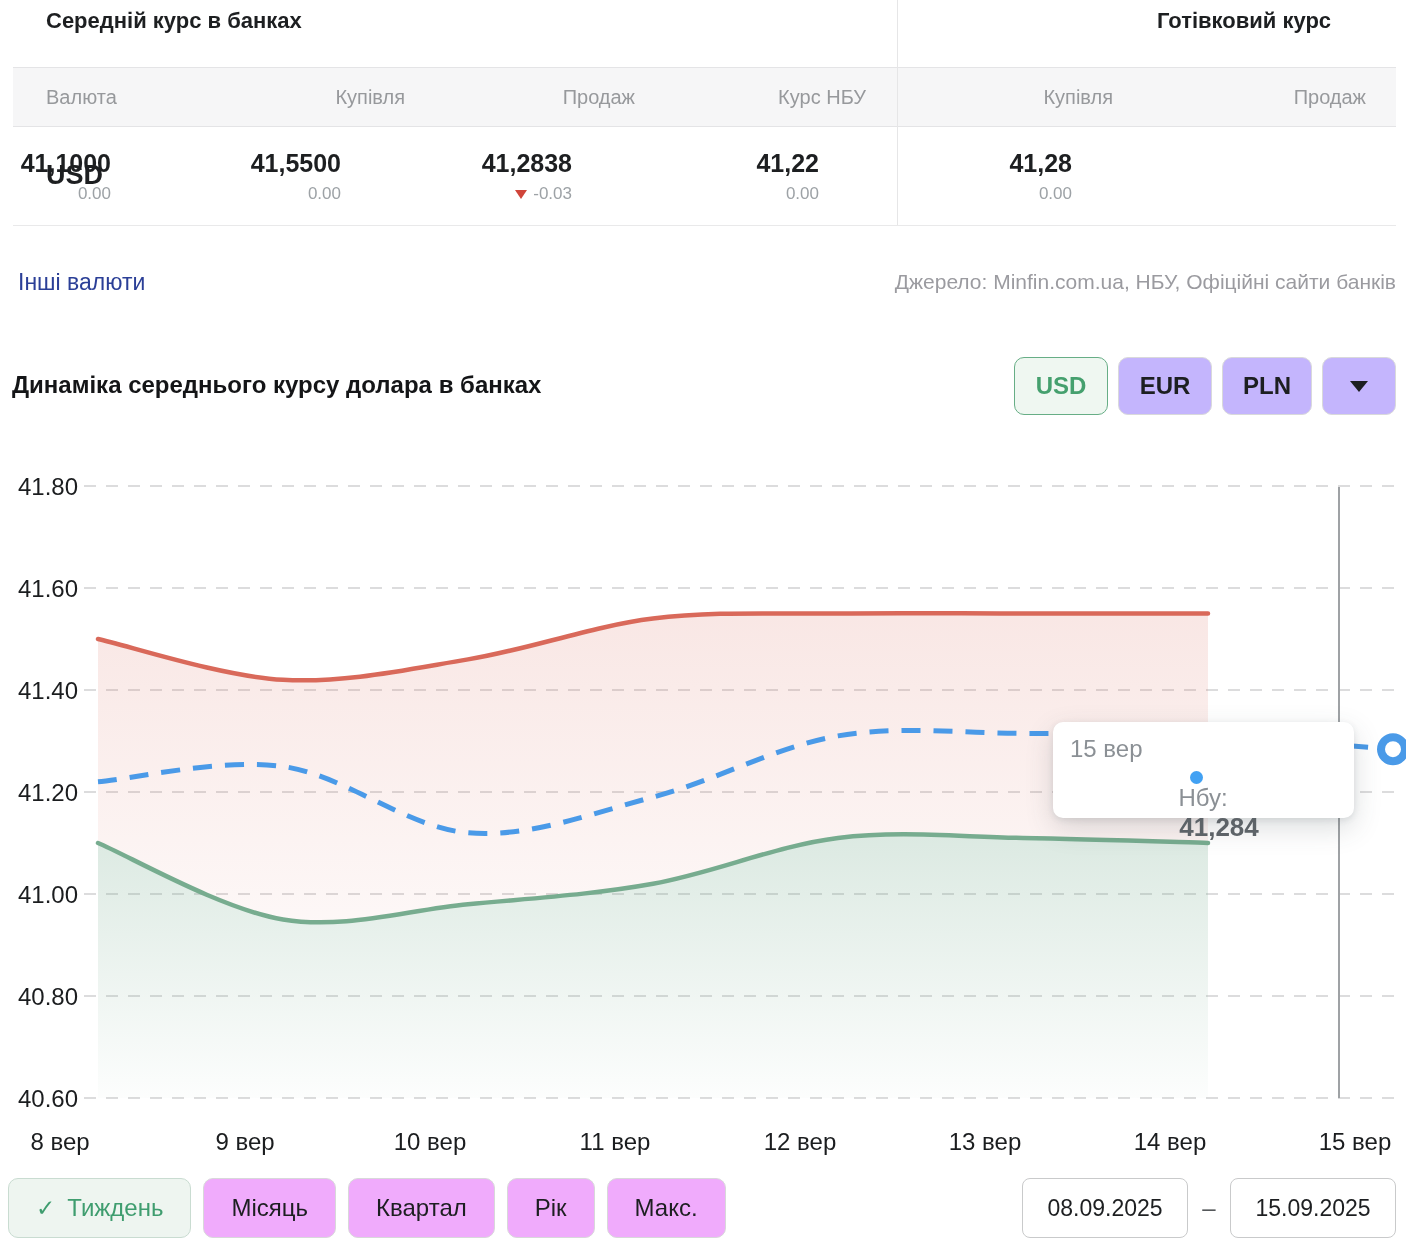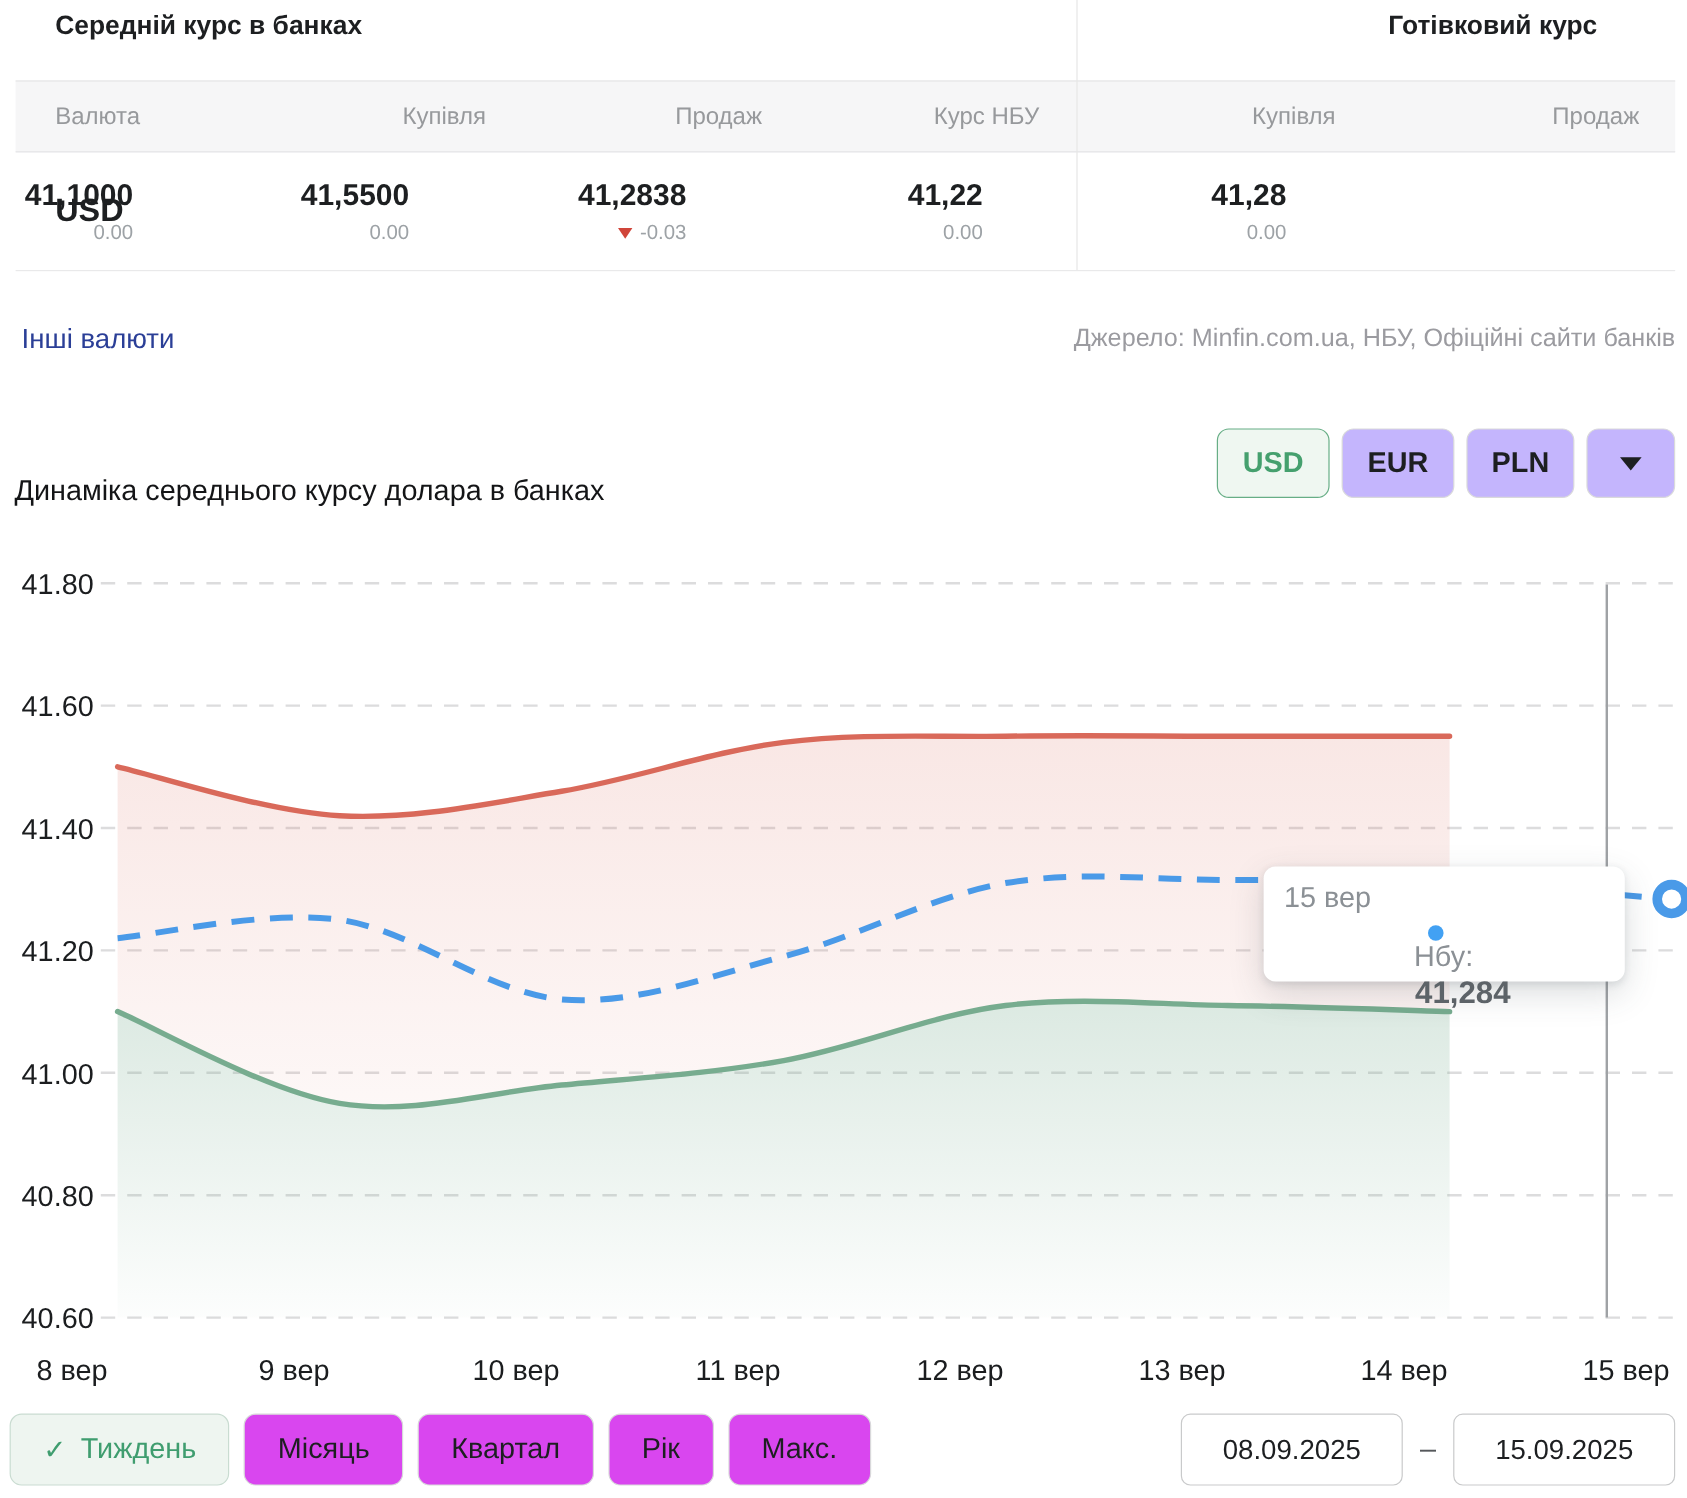--- a/index.html
+++ b/index.html
@@ -27,21 +27,21 @@
   .val.c1 { right:1001px; } .val.c2 { right:771px; } .val.c3 { right:540px; }
   .val.c4 { right:293px; } .val.c5 { right:40px; }
   .tri-down { display:inline-block; width:0; height:0; border-left:6px solid transparent;
               border-right:6px solid transparent; border-top:9px solid #d0453a; }
 
   
   .other-link { position:absolute; left:18px; top:269px; font-size:23px; color:#2b3f97; text-decoration:none; cursor:pointer; }
   .source { position:absolute; right:10px; top:270px; font-size:21px; color:#9b9ba0; }
 
   
-  .chart-title { position:absolute; left:12px; top:371px; font-size:24px; font-weight:400; color:#141517;margin-top:25px; }
+  .chart-title { position:absolute; left:12px; top:371px; font-size:24px; font-weight:700; color:#141517; }
   .cur-tabs { position:absolute; left:1014px; top:357px; display:flex; gap:10px; }
   .ctab { height:58px; border:1.5px solid #d9d9db; border-radius:10px; background:#c4b5fd;
           font-family:"Liberation Sans", sans-serif; font-size:24px; font-weight:700; color:#1d1f21;
           cursor:pointer; display:flex; align-items:center; justify-content:center; }
   .ctab.w94 { width:94px; } .ctab.w90 { width:90px;border-radius:10px; } .ctab.w74 { width:74px; }
   .ctab.selected { background:#eff7f1; border-color:#67ae86; color:#45a06e; }
   .caret { width:0; height:0; border-left:9px solid transparent; border-right:9px solid transparent;
            border-top:11px solid #1d1f21; }
 
   
@@ -52,27 +52,27 @@
              border-radius:10px; padding:13px 18px 0 17px;
              box-shadow:0 2px 6px rgba(60,70,80,.12), 0 10px 28px rgba(60,70,80,.18); }
   .tt-date { font-size:24px; color:#8b9095; margin-bottom:8px; }
   .tt-row { display:flex; align-items:center;flex-direction:column; }
   .tt-dot { width:13px; height:13px; border-radius:50%; background:#42a1f3; margin-right:14px; flex:none; }
   .tt-lbl { font-size:24px; color:#8b9095; }
   .tt-val { font-size:26px; font-weight:700; color:#5d6368; margin-left:32px; }
 
   
   .periods { position:absolute; left:8px; top:1178px; display:flex; gap:12px; }
-  .pbtn { height:60px; border:1.5px solid #d8d8da; border-radius:10px; background:#d946ef; padding:0 27px;
+  .pbtn { height:60px; border:1.5px solid #d8d8da; border-radius:10px; background:#f0abfc; padding:0 27px;
           font-family:"Liberation Sans", sans-serif; font-size:24px; color:#1d1f21; cursor:pointer;
           display:flex; align-items:center; white-space:nowrap; }
   .pbtn.selected { background:#eef5f0; border-color:#c9dcd1; color:#3f9d6f; }
   .pbtn .check { margin-right:12px; font-size:23px; color:#3f9d6f; }
   .dates { position:absolute; right:10px; top:1178px; display:flex; align-items:center; }
-  .date { width:185px; height:60px; border:1.5px solid #c9cacb; border-radius:8px; background:#fff;
+  .date { width:166px; height:60px; border:1.5px solid #c9cacb; border-radius:8px; background:#fff;
           text-align:center; font-family:"Liberation Sans", sans-serif; font-size:23px; color:#1d1f21; }
   .dash { width:42px; text-align:center; font-size:24px; color:#55585b; }
 </style>
 </head>
 <body>
 
 <div class="page">
 
   <section class="rates">
     <div class="sec-title left">Середній курс в банках</div>

